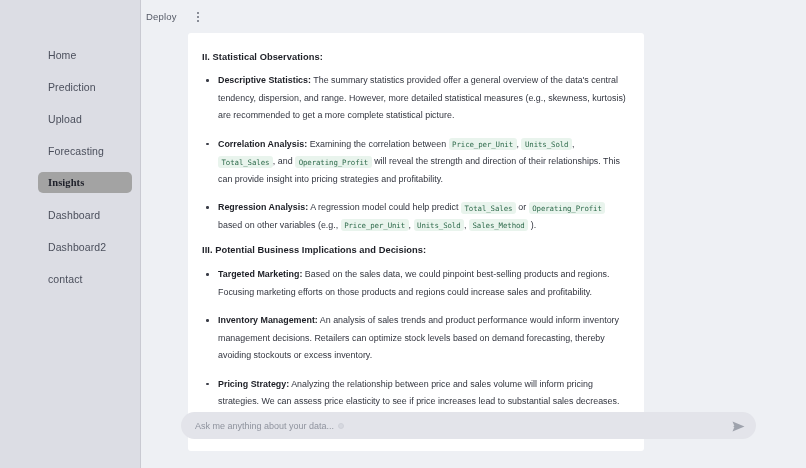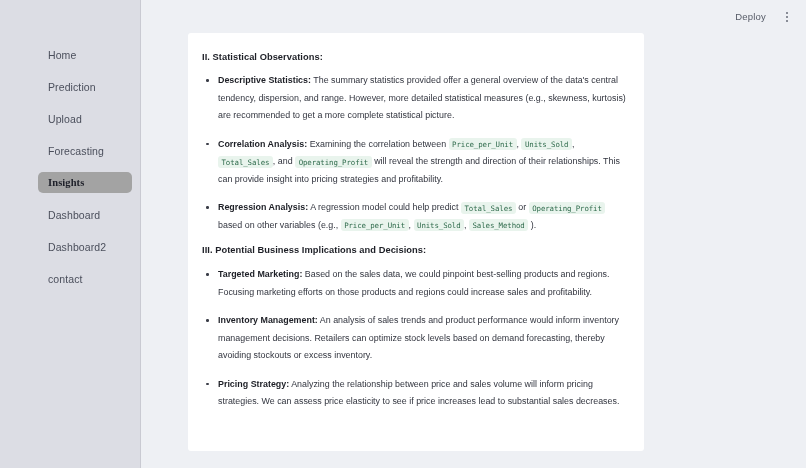--- a/index.html
+++ b/index.html
@@ -51,21 +51,20 @@
     background: #eef0f4;
     position: relative;
     display: flex;
     flex-direction: column;
   }
   .topbar {
     height: 33px;
     flex: 0 0 33px;
     display: flex;
     align-items: center;
-    justify-content: flex-end;
     padding-right: 11px;
   }
   .deploy-btn {
     font-size: 9.5px;
     color: #555a66;
     letter-spacing: .2px;
     cursor: pointer;
     padding: 3px 5px;
   }
   .kebab {
@@ -236,15 +235,25 @@
 
         <ul class="bullets" id="bullets-3">
             <li><span class="b-label">Targeted Marketing:</span><span> Based on the sales data, we could pinpoint best-selling products and regions. Focusing marketing efforts on those products and regions could increase sales and profitability.</span></li>
             <li><span class="b-label">Inventory Management:</span><span> An analysis of sales trends and product performance would inform inventory management decisions. Retailers can optimize stock levels based on demand forecasting, thereby avoiding stockouts or excess inventory.</span></li>
             <li><span class="b-label">Pricing Strategy:</span><span> Analyzing the relationship between price and sales volume will inform pricing strategies. We can assess price elasticity to see if price increases lead to substantial sales decreases.</span></li>
           </ul>
 
       </div>
     </div>
 
+    <div class="chat-row">
+      <input class="chat-input" type="text" placeholder="Ask me anything about your data..." value="" style="">
+      <span class="spinner-dot"></span>
+      <button class="send-btn">
+        <svg width="13" height="11" viewBox="0 0 13 11">
+          <path d="M0.5 0.5 L12.5 5.5 L0.5 10.5 L2.6 5.5 Z" fill="#9fa3ad"></path>
+          <rect x="1.6" y="4.9" width="5.4" height="1.2" fill="#9fa3ad"></rect>
+        </svg>
+      </button>
+    </div>
 
   </div>
 </div>
 
 </body></html>

